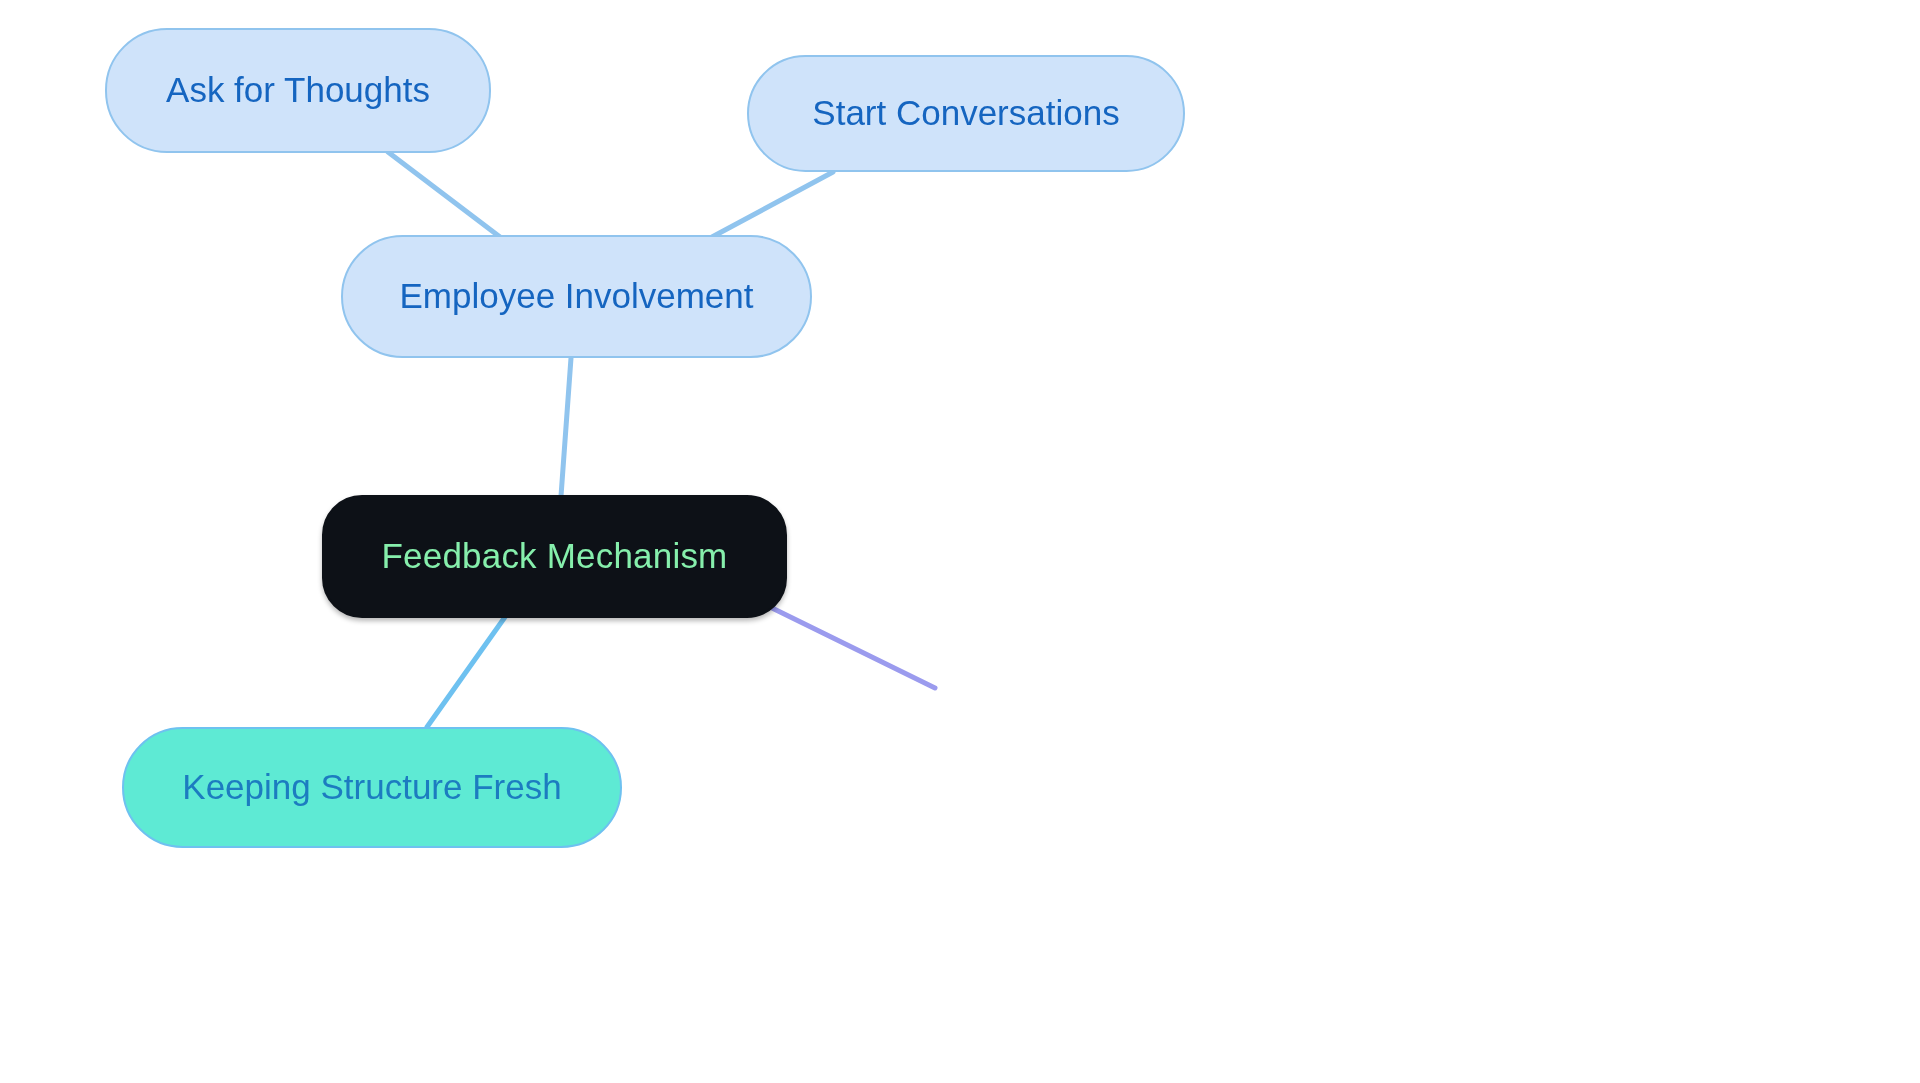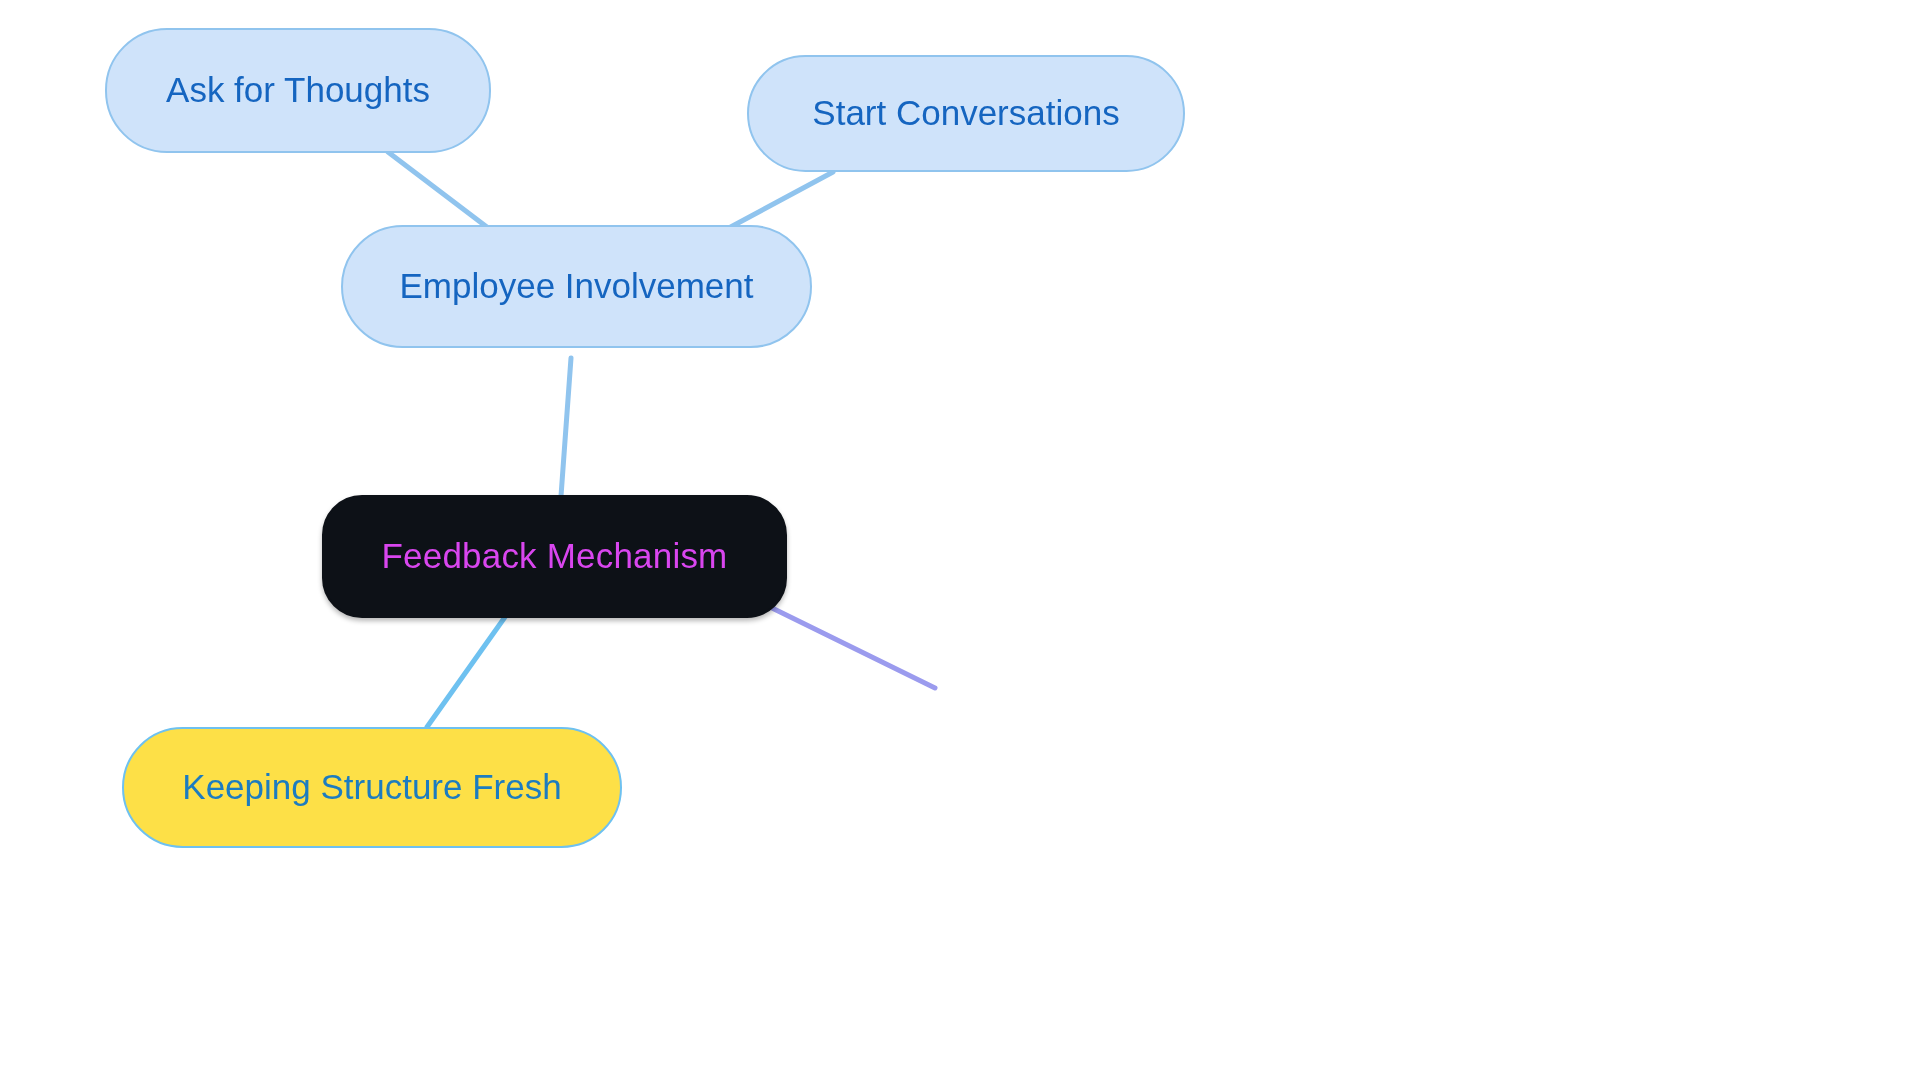--- a/index.html
+++ b/index.html
@@ -41,42 +41,42 @@
   .node-label {
     display: block;
     line-height: 1.1;
   }
 
   
   .node.root {
     background: #0d1117;
     border-color: #0d1117;
     border-radius: 40px;
-    color: #d946ef;
+    color: #86efac;
     box-shadow: 0 3px 5px rgba(0,0,0,0.28);
   }
   .node.root .node-label {
     font-size: 35px;
     letter-spacing: 0.2px;
   }
 
   
   .node.pale {
     background: #cfe3fa;
     border-color: #90c4ee;
     border-radius: 62px;
     color: #1565c0;
   }
   .node.pale .node-label {
     font-size: 35px;
   }
 
   
   .node.sky {
-    background: #fde047;
+    background: #5eead4;
     border-color: #6ec1f0;
     border-radius: 62px;
     color: #1c7cc0;
   }
   .node.sky .node-label {
     font-size: 35px;
   }
 
   
   .node.lavender {
@@ -85,21 +85,21 @@
     border-radius: 62px;
     color: #3333cc;
   }
   .node.lavender .node-label {
     font-size: 35px;
   }
 
   
   #node-ask-for-thoughts      { left: 105px; top: 28px;  width: 386px; height: 125px; }
   #node-start-conversations   { left: 747px; top: 55px;  width: 438px; height: 117px; align-items: center; }
-  #node-employee-involvement  { left: 341px; top: 225px; width: 471px; height: 123px; }
+  #node-employee-involvement  { left: 341px; top: 235px; width: 471px; height: 123px; }
   #node-feedback-mechanism    { left: 322px; top: 495px; width: 465px; height: 123px; }
   #node-ownership             { left: 883px; top: 648px; width: 579px; height: 122px; }
   #node-keeping-structure     { left: 122px; top: 727px; width: 500px; height: 121px; }
 </style>
 </head>
 <body>
 
 <div id="canvas">
 
   <svg id="edges" viewBox="0 0 1920 1083" width="1920" height="1083" xmlns="http://www.w3.org/2000/svg">

